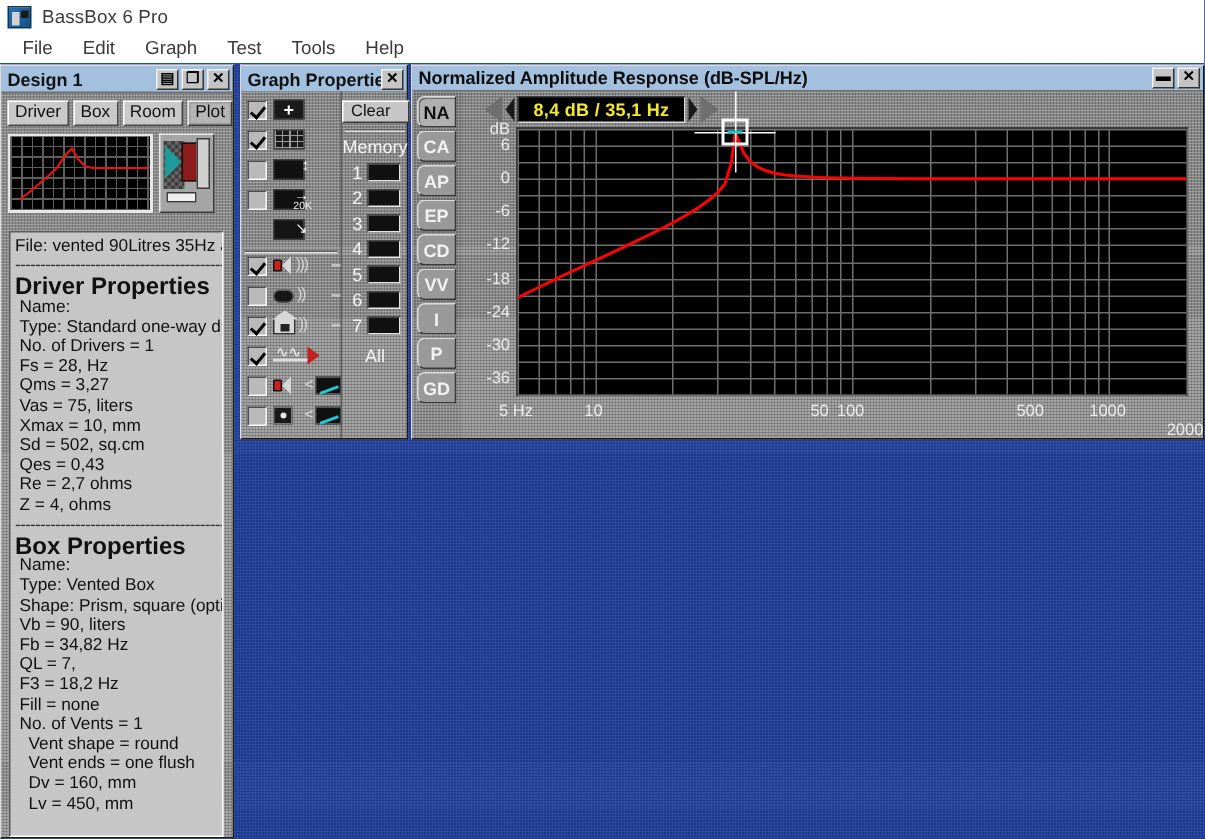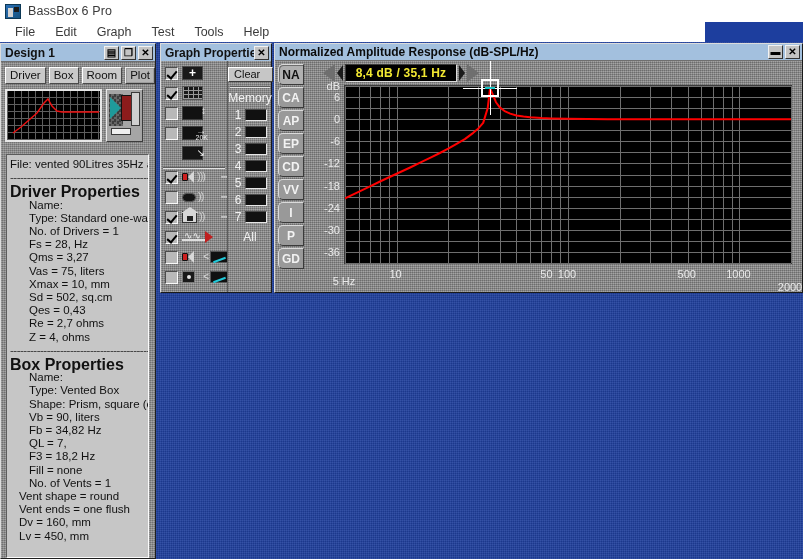--- a/index.html
+++ b/index.html
@@ -43,21 +43,21 @@
   #app-icon:after {
     content: ""; position: absolute; left: 8px; top: 2px;
     width: 5px; height: 5px; background: #1a1a1a;
   }
   #app-title {
     font-size: 12.5px; color: #3b3b3b; letter-spacing: .1px;
   }
 
   
   #menubar {
-    position: absolute; left: 0; top: 22px; width: 705px; height: 21px;
+    position: absolute; left: 0; top: 22px; width: 803px; height: 21px;
     background: #ffffff;
     display: flex; align-items: center;
     border-bottom: 1px solid #e3e3e3;
   }
   .menu-item {
     font-size: 12.5px; color: #3a3a3a;
     padding: 2px 9px; margin-left: 2px; cursor: default;
   }
   .menu-item:first-child { margin-left: 6px; }
 
@@ -147,21 +147,21 @@
     margin-top: 6px;
     position: absolute; left: 5px; top: 86px; right: 6px; bottom: 0;
     background: #c6c6c6;
     border: 1px solid; border-color: #5c5c5c #fbfbfb #fbfbfb #5c5c5c;
     overflow: hidden;
     padding: 3px 2px 0 3px;
   }
   .pline { font-size: 11.5px; color: #111; line-height: 13.2px; white-space: nowrap; }
   .pline.hdr { font-weight: bold; font-size: 16px; margin-top: 1px; }
   .pline.dash { color: #333; letter-spacing: -.5px; }
-  .pline.ind1 { padding-left: 3px; margin-left: 16px; }
+  .pline.ind1 { padding-left: 3px; }
   .pline.ind2 { padding-left: 9px; }
 
   
   #gp-win {
     position: absolute; left: 160px; top: 43px; width: 112px; height: 250px;
     border: 1px solid; border-color: #dcdcdc #1a1a1a #1a1a1a #dcdcdc;
     background: #8a8a8a;
   }
   #gp-body {
     position: absolute; left: 0; top: 17px; right: 0; bottom: 0;
@@ -640,21 +640,21 @@
           <div class="ytick" style="top: 11.0625px;">6</div>
           <div class="ytick" style="top: 33.1875px;">0</div>
           <div class="ytick" style="top: 55.3125px;">-6</div>
           <div class="ytick" style="top: 77.4375px;">-12</div>
           <div class="ytick" style="top: 99.5625px;">-18</div>
           <div class="ytick" style="top: 121.688px;">-24</div>
           <div class="ytick" style="top: 143.812px;">-30</div>
           <div class="ytick" style="top: 165.938px;">-36</div>
         </div>
       <div id="x-axis-labels">
-          <div class="xtick" style="position: absolute; left: 0px; top: 0px; margin-top: 7px;">5 Hz</div>
+          <div class="xtick" style="position: absolute; left: 0px; top: 0px; margin-top: 0px;">5 Hz</div>
           <div class="xtick" style="position: absolute; left: 51.5973px; top: 0px; margin-top: 0px;">10</div>
           <div class="xtick" style="position: absolute; left: 171.403px; top: 0px; margin-top: 0px; margin-left: 31px;">50</div>
           <div class="xtick" style="position: absolute; left: 223px; top: 0px; margin-top: 0px;">100</div>
           <div class="xtick" style="position: absolute; left: 342.805px; top: 0px; margin-top: 0px;">500</div>
           <div class="xtick" style="position: absolute; left: 394.403px; top: 0px; margin-top: 0px;">1000</div>
           <div class="xtick" style="position: absolute; left: 446px; top: 13px; margin-top: 0px;">2000</div>
         </div>
     </div>
   </div>
 </div>

